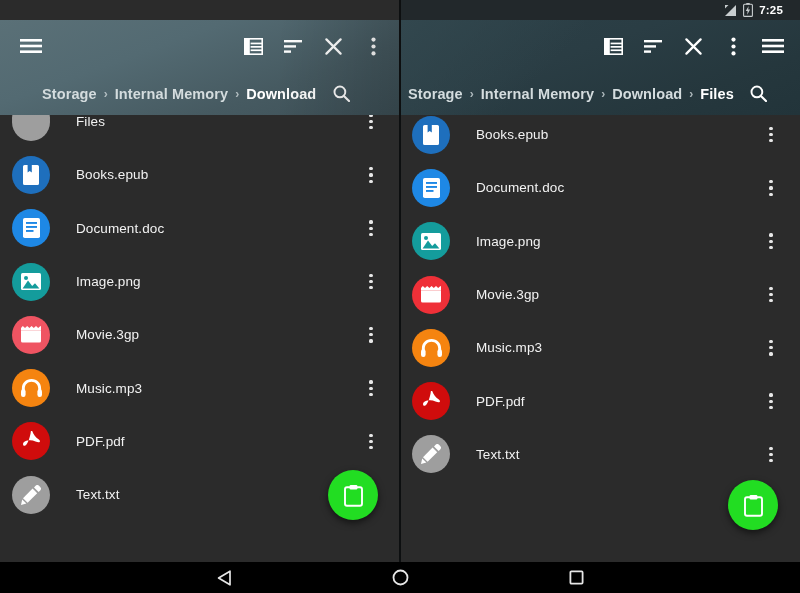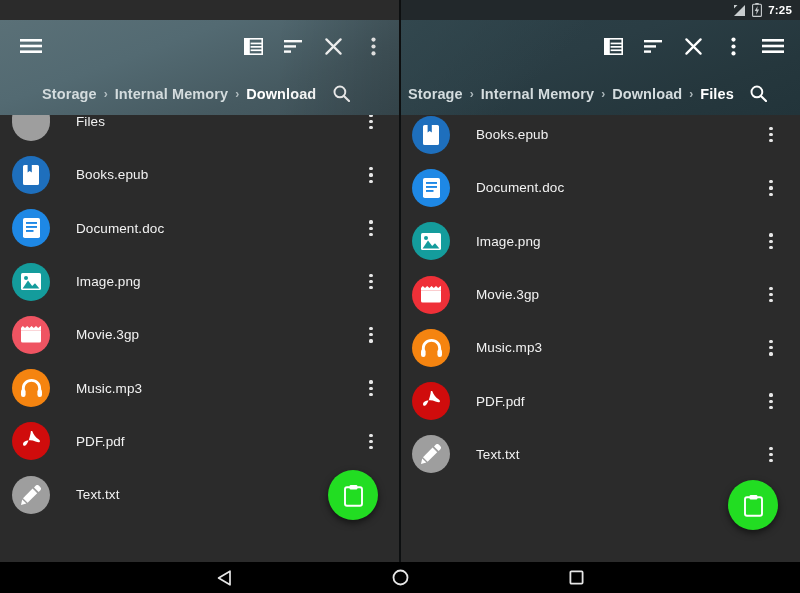--- a/index.html
+++ b/index.html
@@ -8,21 +8,21 @@
     background:#000;
     font-family:"Liberation Sans", sans-serif;
     -webkit-font-smoothing:antialiased;
   }
   #screen{ position:relative; width:800px; height:593px; background:#000; }
 
   
   .statusbar{
     position:absolute; left:400px; top:0; width:400px; height:20px;
     background:#22282b; display:flex; align-items:center;
-    justify-content:flex-end; padding-right:8px; gap:6px;
+    justify-content:flex-end; padding-right:17px; gap:6px;
   }
   .statusbar .si{ display:flex; align-items:center; }
   .st-time{ color:#fff; font-size:11.5px; font-weight:bold; letter-spacing:.2px; }
 
   
   .panel{ position:absolute; top:0; width:400px; height:562px; overflow:hidden; }
   .panel.left{ left:0; }
   .panel.right{ left:400px; }
 
   

